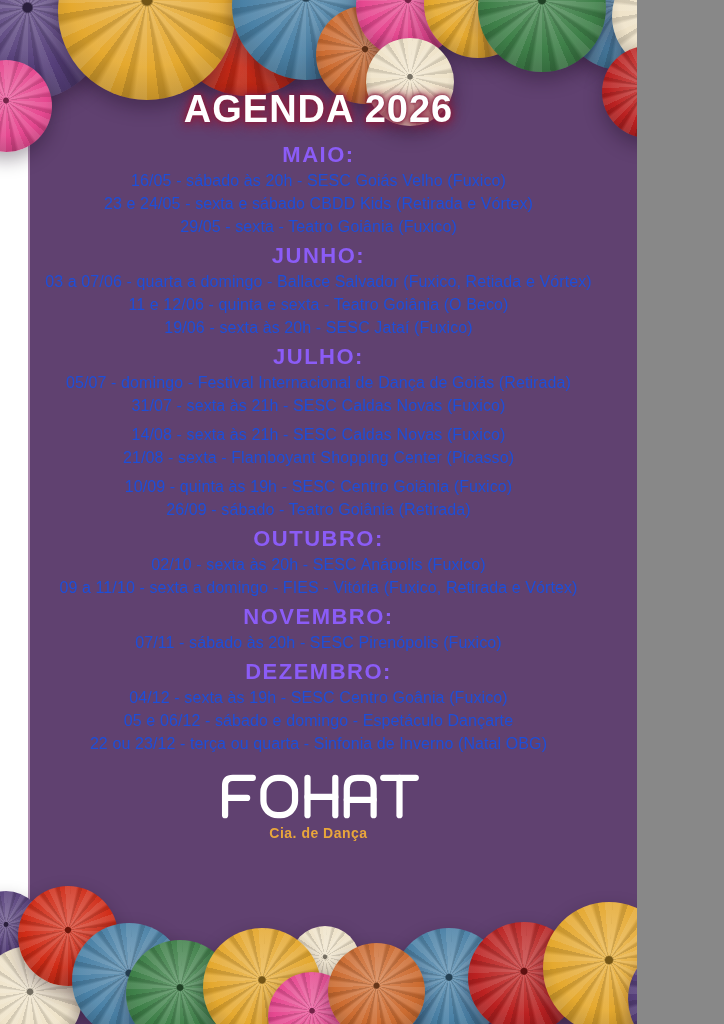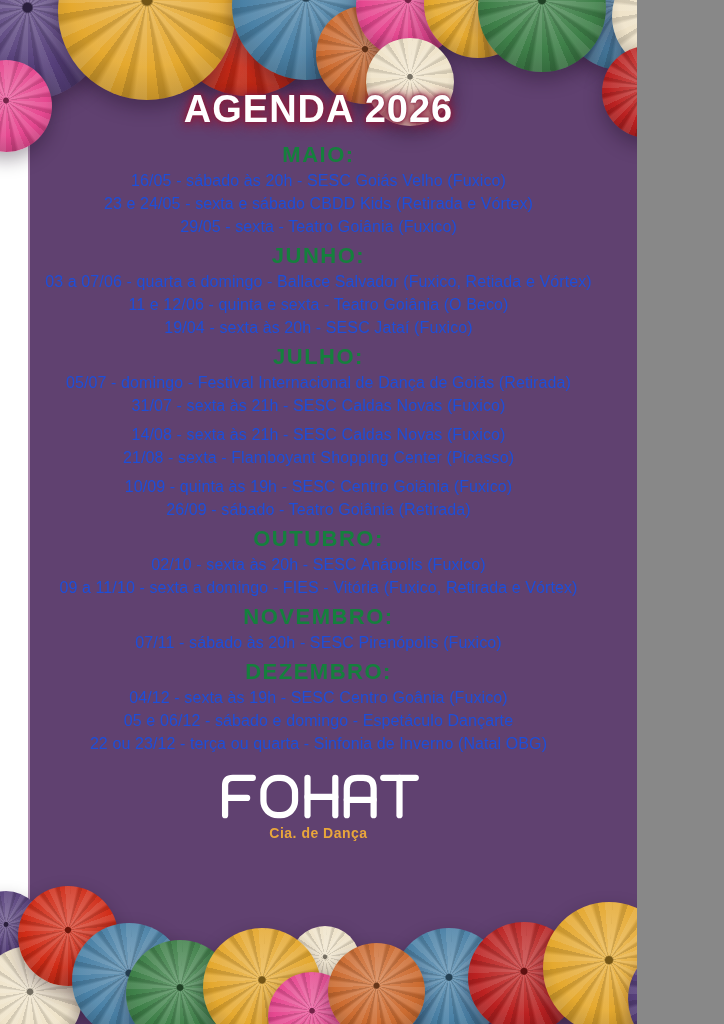--- a/index.html
+++ b/index.html
@@ -45,21 +45,21 @@
   }
   .title{
     font-size:38px;font-weight:800;letter-spacing:1px;color:#fff;
     text-shadow:0 0 2px var(--glow,#8a2040),0 0 5px var(--glow,#8a2040),
                 0 0 10px var(--glow,#8a2040),0 3px 14px var(--glow,#8a2040);
     margin-bottom:12px;
   }
   .month{margin-bottom:6px;}
   .month-name{
     font-size:22px;font-weight:700;letter-spacing:1.5px;
-    line-height:24px;margin-bottom:2px;color:#15803d;
+    line-height:24px;margin-bottom:2px;color:#8b5cf6;
   }
   .event{
     font-size:16px;line-height:23px;letter-spacing:.1px;
     color:#1d4ed8;white-space:nowrap;
   }
   .logo{margin-top:12px;}
   .logo svg{display:block;}
   .visually-hidden{
     position:absolute;width:1px;height:1px;overflow:hidden;
     clip:rect(0 0 0 0);white-space:nowrap;
@@ -119,21 +119,21 @@
       <div class="month-name">MAIO:</div>
       <div class="event">16/05 - sábado às 20h - SESC Goiás Velho (Fuxico)</div>
       <div class="event">23 e 24/05 - sexta e sábado CBDD Kids (Retirada e Vórtex)</div>
       <div class="event">29/05 - sexta - Teatro Goiânia (Fuxico)</div>
     </div>
 
     <div class="month">
       <div class="month-name">JUNHO:</div>
       <div class="event">03 a 07/06 - quarta a domingo - Ballace Salvador (Fuxico, Retiada e Vórtex)</div>
       <div class="event">11 e 12/06 - quinta e sexta - Teatro Goiânia (O Beco)</div>
-      <div class="event">19/04 - sexta às 20h - SESC Jataí (Fuxico)</div>
+      <div class="event">19/06 - sexta às 20h - SESC Jataí (Fuxico)</div>
     </div>
 
     <div class="month">
       <div class="month-name">JULHO:</div>
       <div class="event">05/07 - domingo - Festival Internacional de Dança de Goiás (Retirada)</div>
       <div class="event">31/07 - sexta às 21h - SESC Caldas Novas (Fuxico)</div>
     </div>
 
     <div class="month">
       <div class="event">14/08 - sexta às 21h - SESC Caldas Novas (Fuxico)</div>

